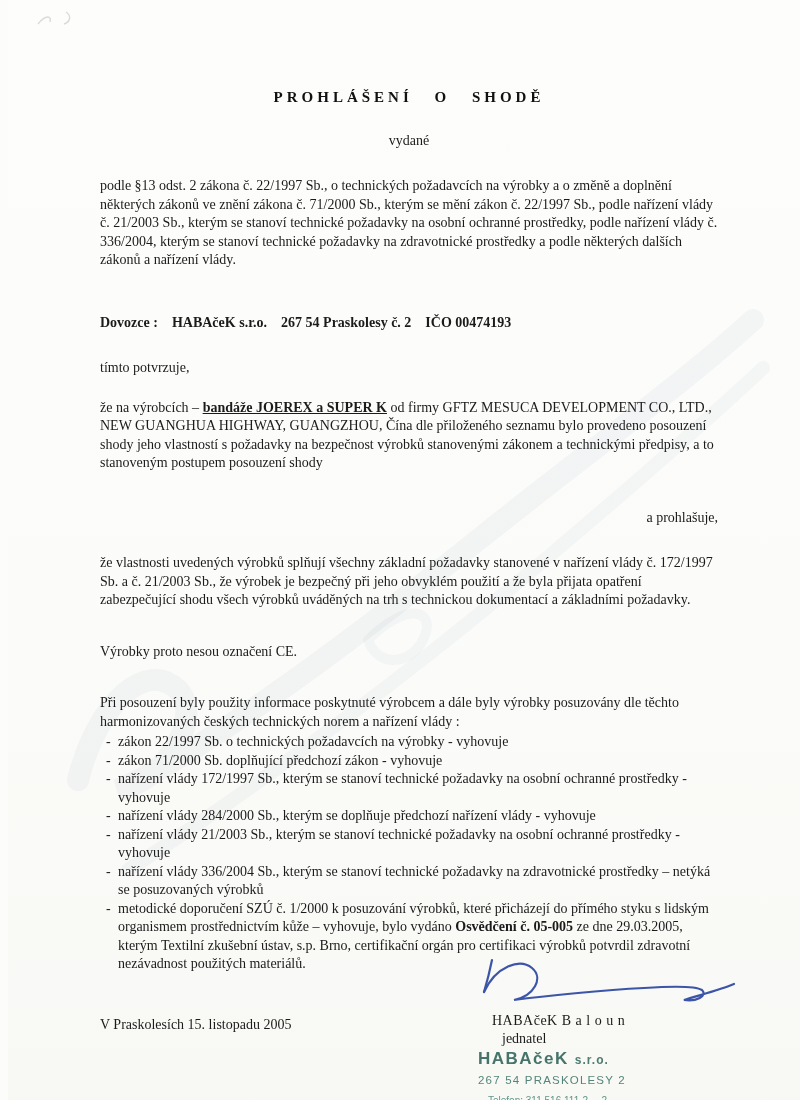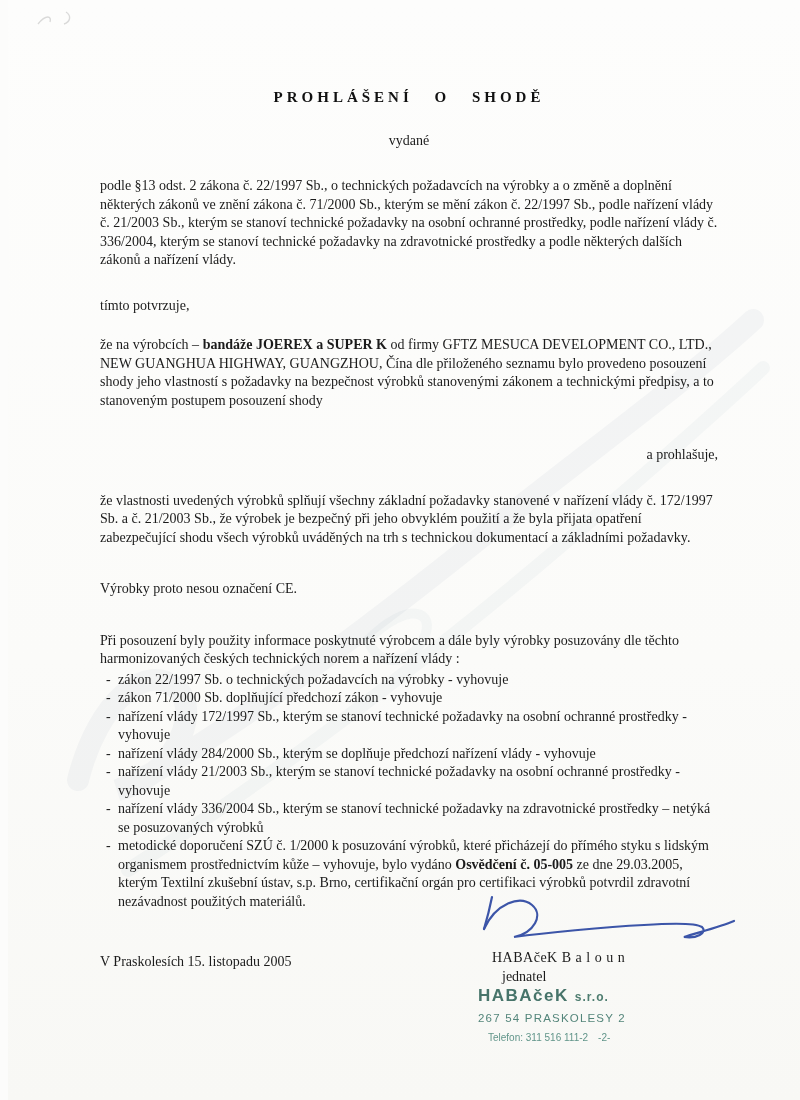--- a/index.html
+++ b/index.html
@@ -23,21 +23,21 @@
     text-align:center;font-weight:bold;font-size:15px;
     letter-spacing:4px;word-spacing:14px;color:#111;
   }
   .subtitle{text-align:center;margin-top:25px;}
   .p-intro{margin-top:27px;}
   .importer{margin-top:44px;font-weight:bold;}
   .importer .part{margin-left:14px;}
   .importer .part:first-of-type{margin-left:10px;}
   .line-confirm{margin-top:27px;}
   .p-products{margin-top:21px;}
-  .hl{font-weight:bold;}
+  .hl{font-weight:bold;text-decoration:underline;}
   .line-declares{margin-top:36px;text-align:right;}
   .p-declaration{margin-top:27px;}
   .line-ce{margin-top:33px;}
   .p-assessment{margin-top:33px;}
   .std-list{margin-top:2px;}
   .li{display:flex;}
   .li .marker{width:18px;flex:0 0 18px;padding-left:6px;box-sizing:border-box;}
   .li .txt{flex:1;}
   .footer{margin-top:38px;display:flex;justify-content:space-between;align-items:flex-start;}
   .place-date{padding-top:4px;}
@@ -73,20 +73,23 @@
   </svg>
 
   <div class="content">
 
     <div class="title">PROHLÁŠENÍ O SHODĚ</div>
 
     <div class="subtitle">vydané</div>
 
     <div class="p-intro">podle §13 odst. 2 zákona č. 22/1997 Sb., o technických požadavcích na výrobky a o změně a doplnění některých zákonů ve znění zákona č. 71/2000 Sb., kterým se mění zákon č. 22/1997 Sb., podle nařízení vlády č. 21/2003 Sb., kterým se stanoví technické požadavky na osobní ochranné prostředky, podle nařízení vlády č. 336/2004, kterým se stanoví technické požadavky na zdravotnické prostředky a podle některých dalších zákonů a nařízení vlády.</div>
 
+    <div class="importer">
+      <span>Dovozce :</span><span class="part">HABAčeK s.r.o.</span><span class="part">267 54 Praskolesy č. 2</span><span class="part">IČO 00474193</span>
+    </div>
 
     <div class="line-confirm">tímto potvrzuje,</div>
 
     <div class="p-products">
       <span>že na výrobcích – </span><span class="hl">bandáže JOEREX a SUPER K</span><span>  od firmy  GFTZ MESUCA DEVELOPMENT CO., LTD., NEW GUANGHUA HIGHWAY, GUANGZHOU, Čína dle přiloženého seznamu bylo provedeno posouzení shody jeho vlastností s požadavky na bezpečnost výrobků stanovenými zákonem a technickými předpisy, a to stanoveným postupem posouzení shody</span>
     </div>
 
     <div class="line-declares">a prohlašuje,</div>
 
     <div class="p-declaration">že vlastnosti uvedených výrobků splňují všechny základní požadavky stanovené v nařízení vlády č. 172/1997 Sb. a č. 21/2003 Sb., že výrobek je bezpečný při jeho obvyklém použití a že byla přijata opatření zabezpečující shodu všech výrobků uváděných na trh s technickou dokumentací a základními požadavky.</div>

